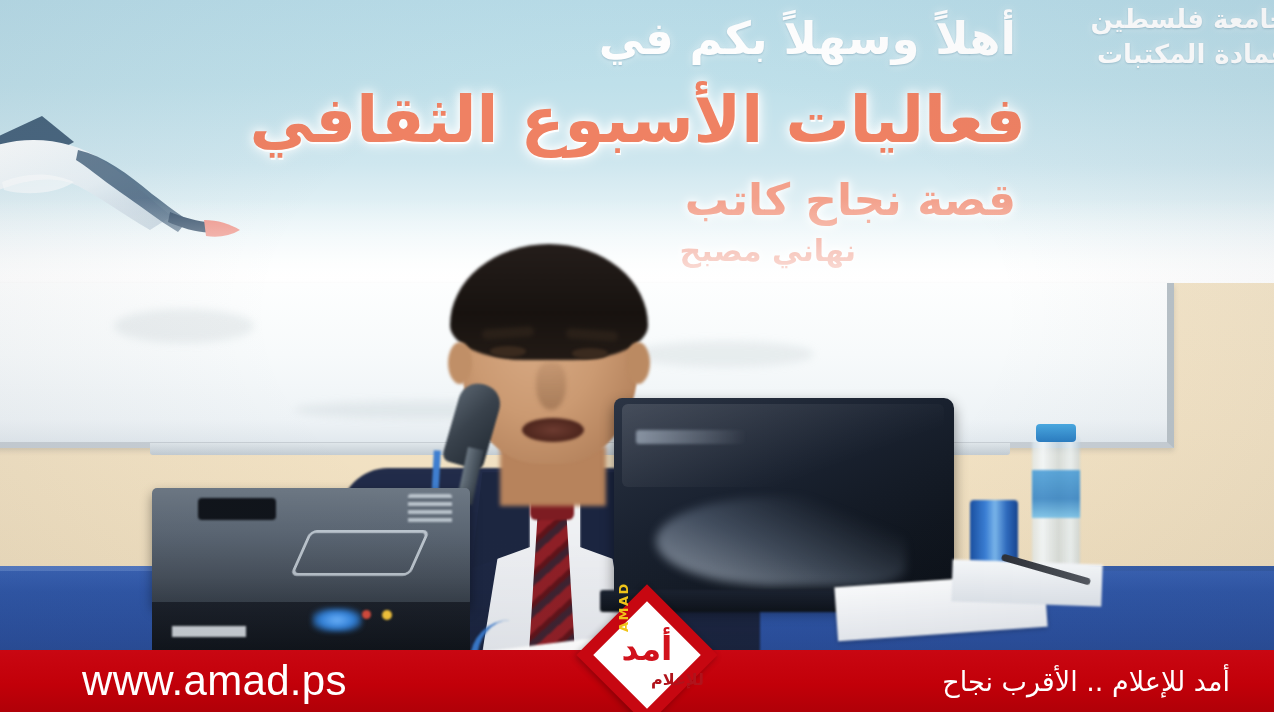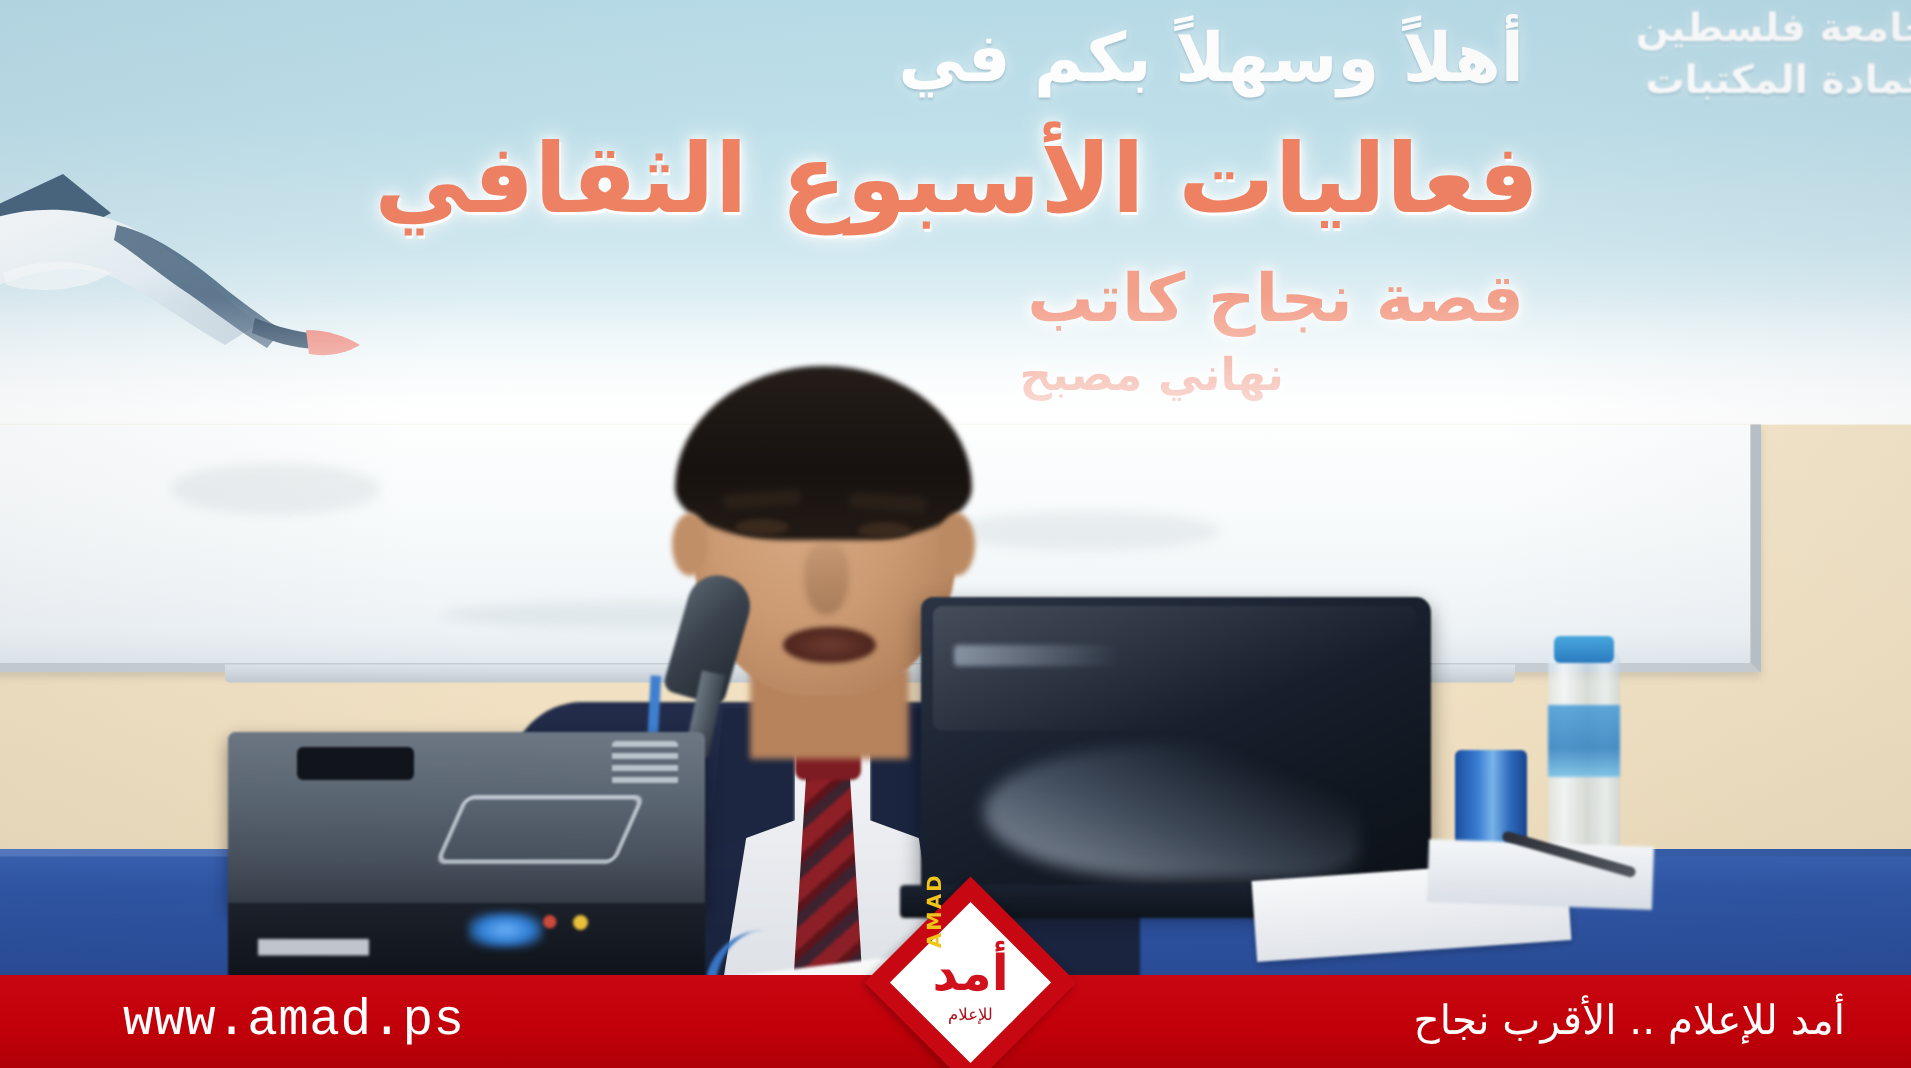--- a/index.html
+++ b/index.html
@@ -279,22 +279,22 @@
   }
 
   
   .footer{
     position:absolute;left:0;bottom:0;width:1274px;height:62px;
     background:linear-gradient(180deg,#c90712 0%,#c20009 55%,#b00008 100%);
     display:flex;align-items:center;
   }
   .footer-url{
     position:absolute;left:82px;top:50%;transform:translateY(-50%);
-    color:#ffffff;font-size:34px;font-weight:400;letter-spacing:.3px;
-    font-family:Liberation Mono, monospace;
+    color:#ffffff;font-size:42px;font-weight:400;letter-spacing:.3px;
+    font-family:Liberation Sans, sans-serif;
   }
   .footer-slogan{
     position:absolute;right:44px;top:50%;transform:translateY(-50%);
     color:#ffffff;font-size:27px;font-weight:400;direction:rtl;
     font-family:"DejaVu Sans","Liberation Sans",sans-serif;
   }
 
   
   .logo{
     position:absolute;left:590px;top:598px;width:114px;height:114px;
@@ -313,22 +313,22 @@
     color:#d1121c;font-size:33px;font-weight:700;direction:rtl;line-height:1;
     font-family:"DejaVu Sans","Liberation Sans",sans-serif;
   }
   .logo-amad-lat{
     position:absolute;left:26px;top:34px;
     color:#f0c419;font-size:13px;font-weight:700;letter-spacing:1.5px;
     transform:rotate(-90deg);transform-origin:left top;
     font-family:"DejaVu Sans","Liberation Sans",sans-serif;
   }
   .logo-tag{
-    position:absolute;left:0;top:72px;width:114px;text-align:center;
-    color:#b0131b;font-size:11px;font-weight:400;direction:rtl;
+    position:absolute;left:0;top:72px;width:114px;
+    color:#b0131b;font-size:16px;font-weight:700;direction:rtl;
     font-family:"DejaVu Sans","Liberation Sans",sans-serif;
   }
 
   
   .veil{
     position:absolute;inset:0;pointer-events:none;
     background:radial-gradient(ellipse at 50% 44%,rgba(255,255,255,0) 40%,rgba(40,50,70,.07) 100%);
   }
 </style>
 </head>

